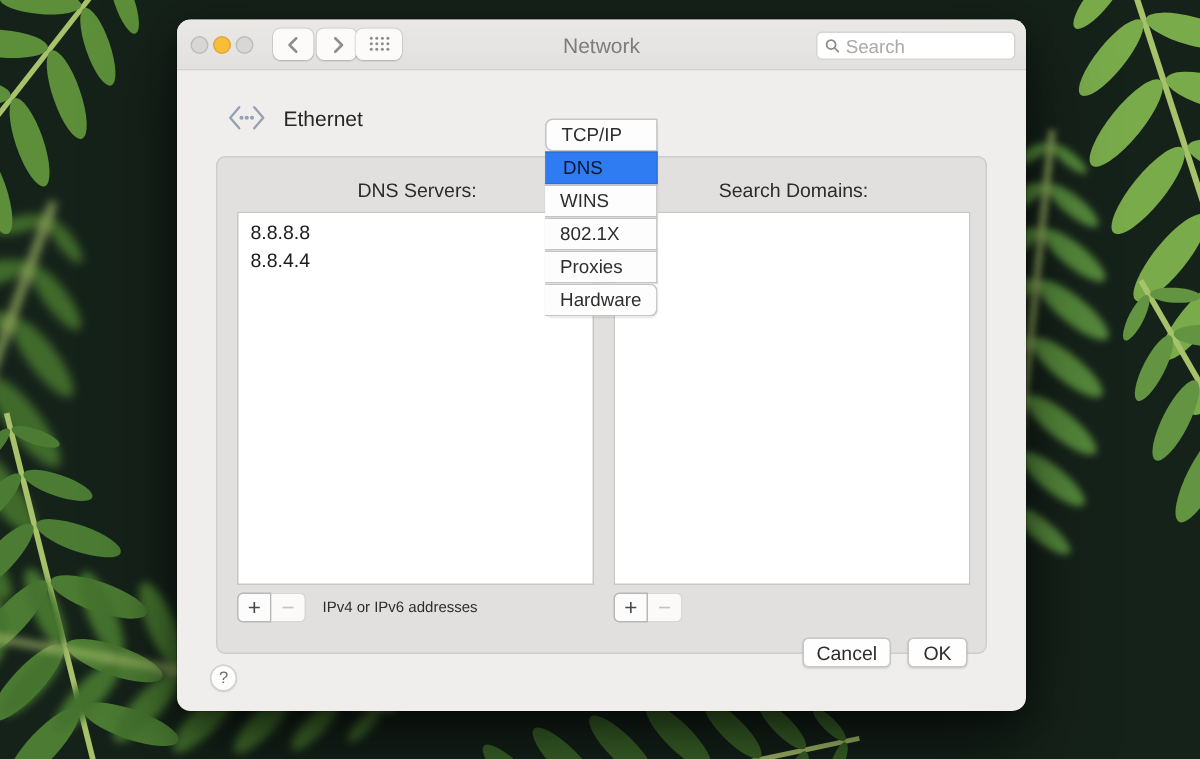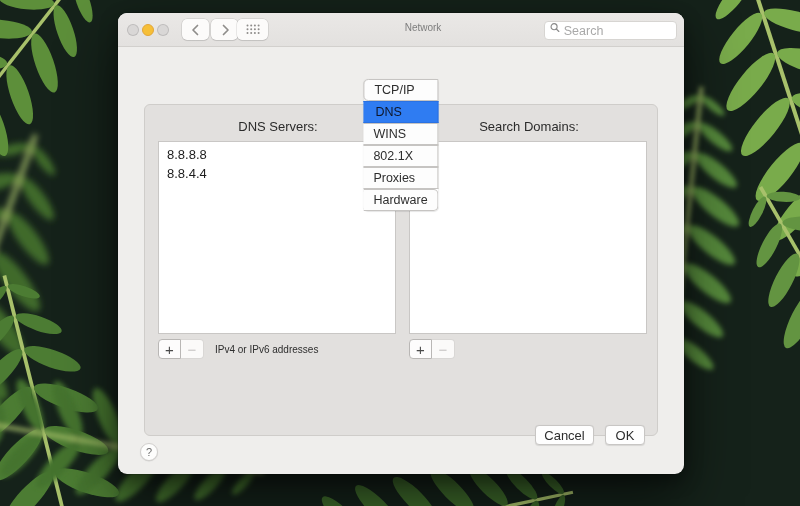--- a/index.html
+++ b/index.html
@@ -23,24 +23,24 @@
   .light.l1 { left:9px;  background:#d9d7d6; }
   .light.l2 { left:24px; background:#f6bf37; border-color:#e2a63a; }
   .light.l3 { left:39px; background:#d9d7d6; }
   .navgroup { position:absolute; left:64px; top:6px; display:flex; gap:2px; }
   .tbtn { height:21px; background:#fcfbfa; border-radius:5px;
     box-shadow:0 0 0 .5px rgba(0,0,0,.14), 0 1px 1px rgba(0,0,0,.08);
     display:flex; align-items:center; justify-content:center; cursor:default; }
   .tbtn.nav { width:27px; }
   .tbtn.grid { position:absolute; left:119px; top:6px; width:31px; }
   .win-title { position:absolute; left:50%; top:9px; transform:translateX(-50%);
-    font-size:10px; color:#7d7d7d;margin-left:22px; }
+    font-size:14px; color:#7d7d7d; }
   .searchbox { position:absolute; right:7px; top:8px; width:133px; height:19px;
     background:#fff; border:1px solid #d7d5d2; border-radius:4px;
-    display:flex; padding:0 5px; gap:4px; }
+    display:flex; align-items:center; padding:0 5px; gap:4px; }
   .searchbox input { border:0; outline:0; width:100%; font-size:12.5px;
     font-family:"Liberation Sans",sans-serif; color:#333; background:transparent; }
   .searchbox input::placeholder { color:#a9a9a9; }
 
   
   .conn-row { position:absolute; left:33px; top:56px; display:flex; align-items:center; gap:11px; }
   .conn-label { font-size:14px; color:#262626; }
 
   
   .tabs { position:absolute; top:66px; left:50%; transform:translateX(-50%); display:flex; z-index:2;
@@ -52,21 +52,21 @@
   .tab:first-child { border-left:1px solid #c6c4c2; border-radius:5px 0 0 5px; }
   .tab:last-child { border-radius:0 5px 5px 0; }
   .tab.selected { background:#2f7cf2; border-color:#2a71e2; color:#0f172a;padding-left:12px; }
 
   
   .panel { position:absolute; left:26px; top:91px; width:514px; height:332px;
     background:#e2e0de; border:1px solid #cfcdca; border-radius:6px; }
   .col { position:absolute; top:14px; width:238px; }
   .col.left { left:13px; } .col.right { left:264px; }
   .col-label { font-size:13px; color:#2b2b2b; margin:0 0 7px 2px;text-align:center; }
-  .listbox { width:238px; height:193px; background:#fff; border:1px solid #c9c7c5; padding:3px 0; overflow:hidden; }
+  .listbox { width:238px; height:249px; background:#fff; border:1px solid #c9c7c5; padding:3px 0; overflow:hidden; }
   .lrow { font-size:13px; color:#1d1d1d; padding:2px 8px; line-height:15px; }
   .controls { margin-top:5px; display:flex; align-items:center; }
   .seg { display:flex; }
   .segbtn { width:23px; height:20px; display:flex; align-items:center; justify-content:center;
     font-size:15px; line-height:1; cursor:default; }
   .segbtn.add { background:#fdfcfc; border:1px solid #b9b7b5; border-radius:4px 0 0 4px; color:#4a4a4a; }
   .segbtn.remove { background:#fbfaf9; border:1px solid #d9d7d5; border-left:none;
     border-radius:0 4px 4px 0; color:#c6c4c2; }
   .hint { margin-left:11px; font-size:10px; color:#2e2e2e; }
 
@@ -157,20 +157,30 @@
 
     <div class="searchbox">
       <svg width="11" height="11" viewBox="0 0 11 11">
         <circle cx="4.6" cy="4.6" r="3.4" fill="none" stroke="#8a8a8a" stroke-width="1.3"></circle>
         <line x1="7.2" y1="7.2" x2="10" y2="10" stroke="#8a8a8a" stroke-width="1.3" stroke-linecap="round"></line>
       </svg>
       <input type="text" placeholder="Search" style="">
     </div>
   </div>
 
+  <div class="conn-row">
+    <svg width="27" height="19" viewBox="0 0 27 19">
+      <path d="M8.5 2.5 L2.5 9.5 L8.5 16.5" fill="none" stroke="#97a1b4" stroke-width="1.6" stroke-linecap="round" stroke-linejoin="round"></path>
+      <path d="M18.5 2.5 L24.5 9.5 L18.5 16.5" fill="none" stroke="#97a1b4" stroke-width="1.6" stroke-linecap="round" stroke-linejoin="round"></path>
+      <circle cx="10" cy="9.5" r="1.4" fill="#97a1b4"></circle>
+        <circle cx="13.5" cy="9.5" r="1.4" fill="#97a1b4"></circle>
+        <circle cx="17" cy="9.5" r="1.4" fill="#97a1b4"></circle>
+    </svg>
+    <span class="conn-label">Ethernet</span>
+  </div>
 
   <div class="tabs">
     <div class="tab">TCP/IP</div>
     <div class="tab selected">DNS</div>
     <div class="tab">WINS</div>
     <div class="tab">802.1X</div>
     <div class="tab">Proxies</div>
     <div class="tab">Hardware</div>
   </div>
 

